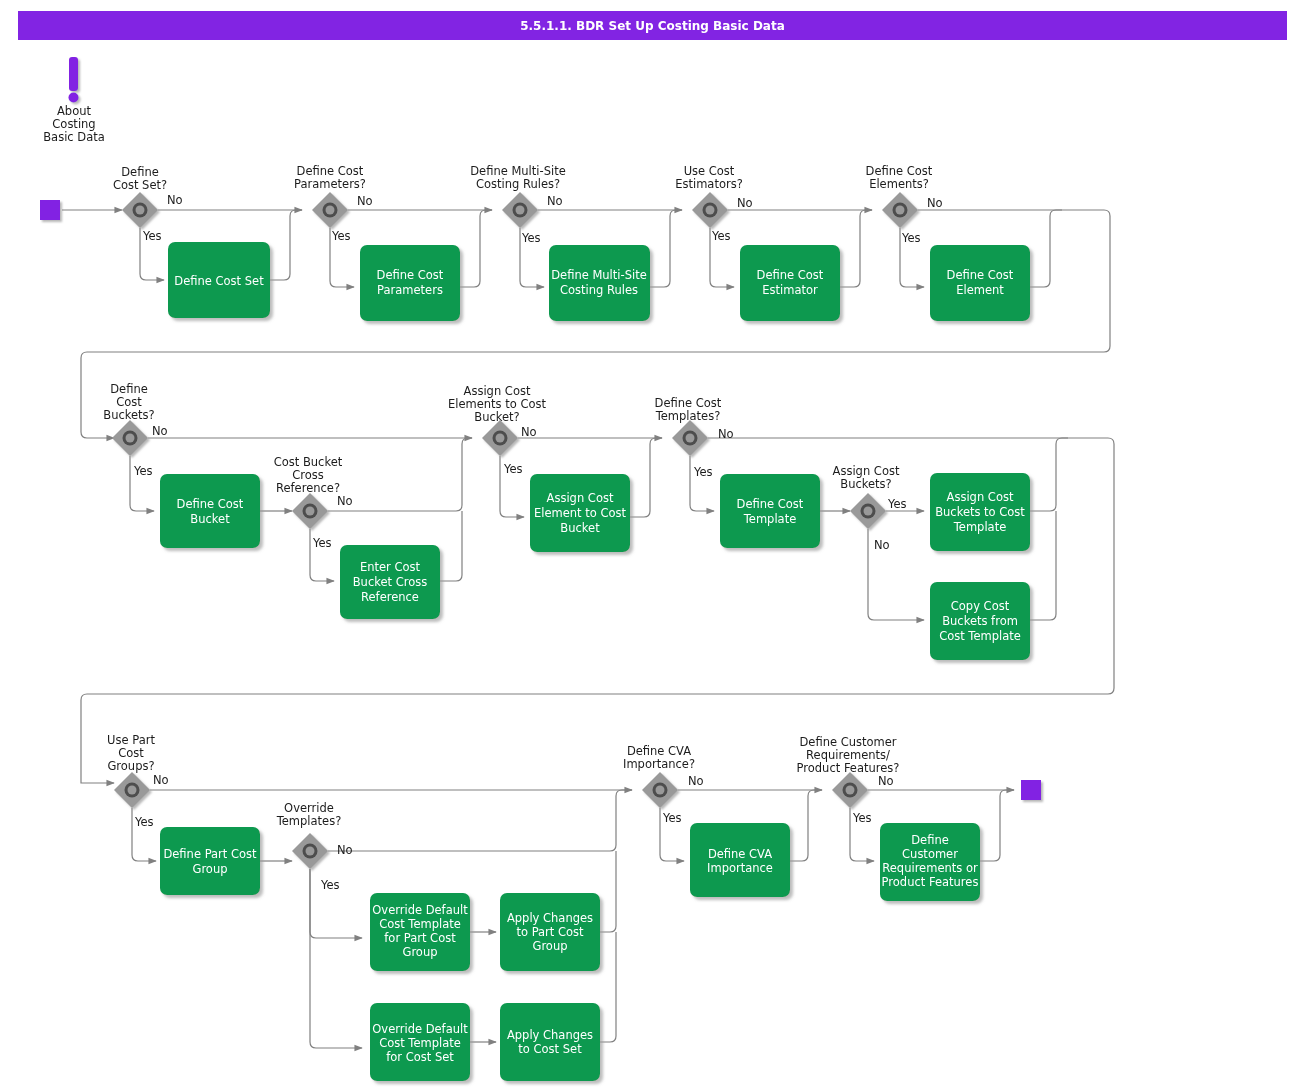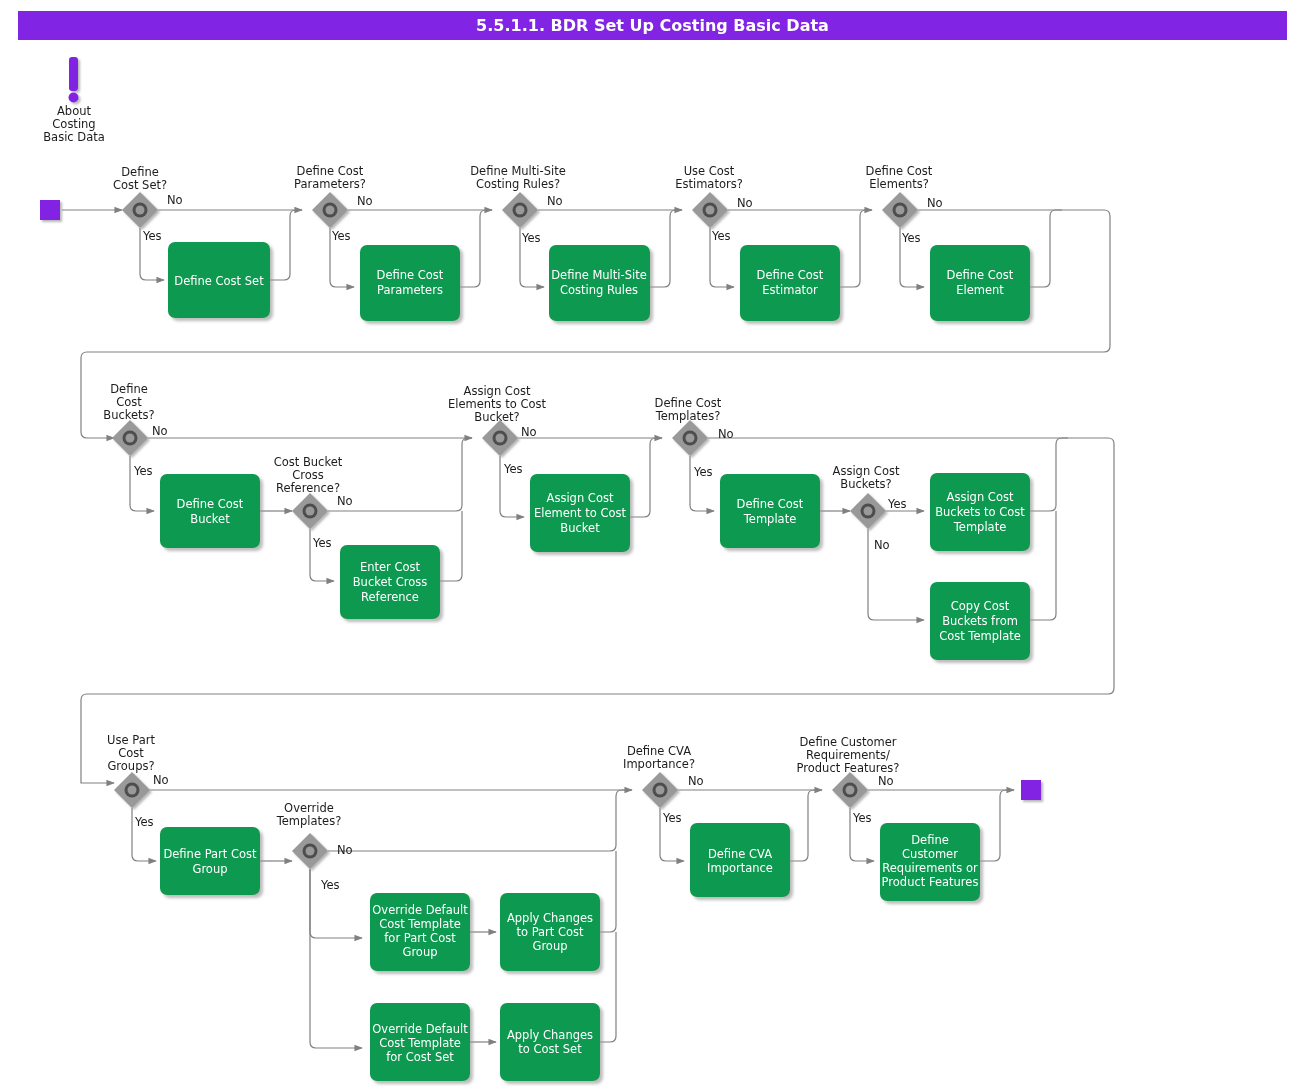--- a/index.html
+++ b/index.html
@@ -19,21 +19,21 @@
     height: 1090px;
   }
   .titlebar {
     position: absolute;
     left: 18px;
     top: 11px;
     width: 1269px;
     height: 29px;
     background: #8224e3;
     color: #ffffff;
-    font-size: 16px;
+    font-size: 12px;
     font-weight: bold;
     display: flex;
     align-items: center;
     justify-content: center;
     letter-spacing: 0px;
     font-family: "DejaVu Sans", sans-serif;
   }
   svg#diagram {
     position: absolute;
     left: 0;

